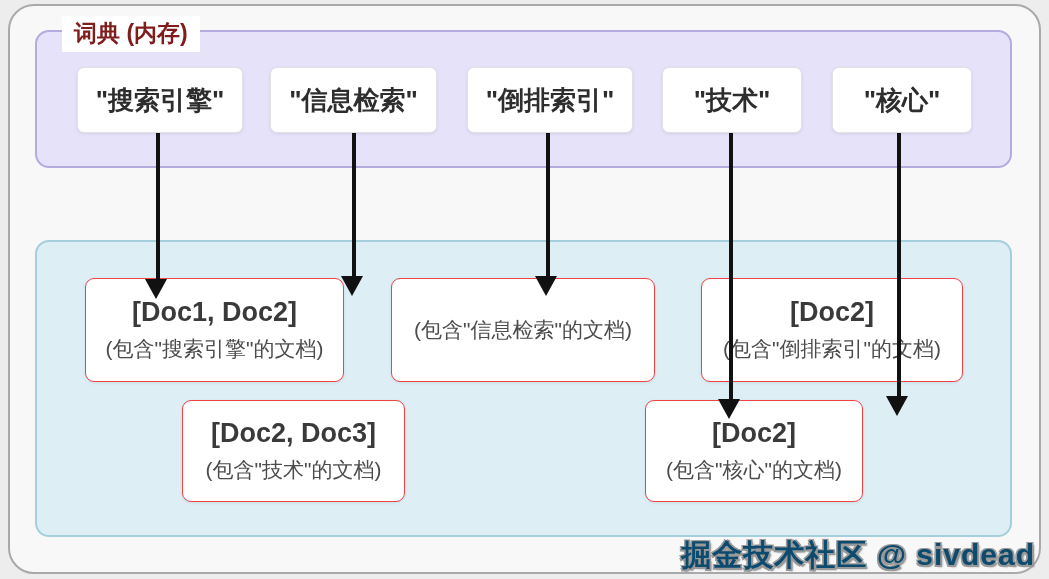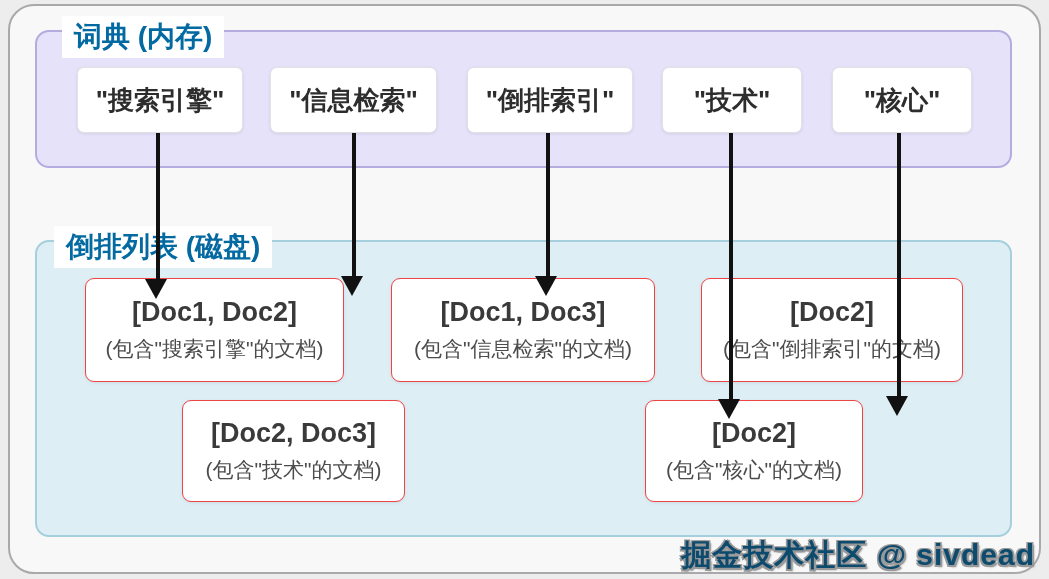--- a/index.html
+++ b/index.html
@@ -5,22 +5,22 @@
   * { margin:0; padding:0; box-sizing:border-box; }
   html,body { background:#e9e9eb; font-family:"Liberation Sans", sans-serif; }
   .stage { position:relative; width:1049px; height:579px; background:#ededee; overflow:hidden; }
   .card { position:absolute; left:8px; top:4px; width:1033px; height:570px;
           background:#f8f8f9; border:2px solid #a9a9ab; border-radius:26px; }
   .section { position:absolute; border-radius:14px; }
   .section.dict { left:35px; top:30px; width:977px; height:138px;
                   background:var(--dict-bg,#e6e2f9); border:2px solid var(--dict-border,#b5abdf); }
   .section.post { left:35px; top:240px; width:977px; height:297px;
                   background:var(--post-bg,#deeef5); border:2px solid var(--post-border,#a5cfdc); }
-  .sec-label { position:absolute; background:#ffffff; padding:3px 12px; font-size:28px;
-               font-weight:bold; color:#0369a1; z-index:4; white-space:nowrap; line-height:1.3; }
+  .sec-label { position:absolute; background:#ffffff; padding:3px 12px; font-size:23px;
+               font-weight:bold; color:#7f1d1d; z-index:4; white-space:nowrap; line-height:1.3; }
   .term { position:absolute; top:67px; height:66px; background:#ffffff; border:1px solid #e2e2e6;
           border-radius:7px; box-shadow:0 1px 3px rgba(120,120,160,0.18);
           display:flex; align-items:center; justify-content:center;
           font-size:26px; font-weight:600; color:#2d2d2d; z-index:2; }
   .doc { position:absolute; background:#ffffff; border:1px solid #ef4444; border-radius:9px;
          box-shadow:0 1px 3px rgba(100,130,150,0.15); display:flex; flex-direction:column;
          align-items:center; justify-content:center; gap:7px; z-index:2; }
   .doc .t { font-size:27px; font-weight:bold; color:#3a3a3a; }
   .doc .s { font-size:21px; color:#4c4c4c; }
   .arrow-line { position:absolute; width:4px; background:var(--arrow,#111111); z-index:6; }
@@ -40,28 +40,26 @@
   <div class="section dict"></div>
   <div class="sec-label" style="left:62px; top:16px;">词典 (内存)</div>
 
   <div class="term" style="left:77px;  width:166px;">"搜索引擎"</div>
   <div class="term" style="left:270px; width:167px;">"信息检索"</div>
   <div class="term" style="left:467px; width:166px;">"倒排索引"</div>
   <div class="term" style="left:662px; width:140px;">"技术"</div>
   <div class="term" style="left:832px; width:140px;">"核心"</div>
 
   <div class="section post"></div>
-  <div class="sec-label" style="left:54px; top:226px;">倒排列表 (磁盘)</div>
 
   <div class="doc" style="left:85px;  top:278px; width:259px; height:104px;">
     <div class="t">[Doc1, Doc2]</div>
     <div class="s">(包含"搜索引擎"的文档)</div>
   </div>
   <div class="doc" style="left:391px; top:278px; width:264px; height:104px;">
-    <div class="t">[Doc1, Doc3]</div>
     <div class="s">(包含"信息检索"的文档)</div>
   </div>
   <div class="doc" style="left:701px; top:278px; width:262px; height:104px;">
     <div class="t">[Doc2]</div>
     <div class="s">(包含"倒排索引"的文档)</div>
   </div>
 
   <div class="doc" style="left:182px; top:400px; width:223px; height:102px;">
     <div class="t">[Doc2, Doc3]</div>
     <div class="s">(包含"技术"的文档)</div>

